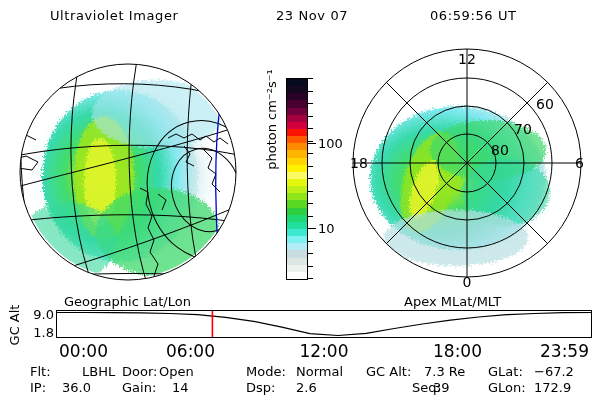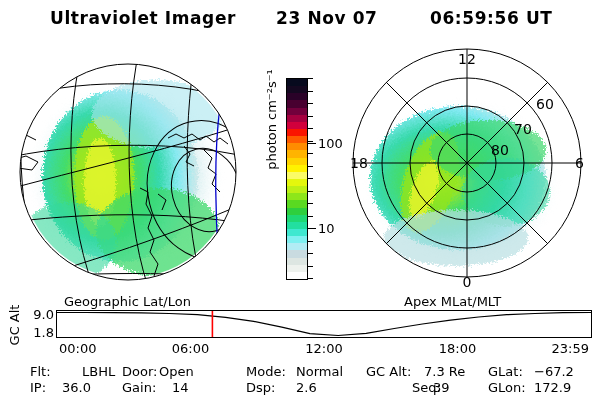--- a/index.html
+++ b/index.html
@@ -6,21 +6,21 @@
   body{
     width:600px;height:400px;overflow:hidden;position:relative;
     font-family:"DejaVu Sans", sans-serif;
     color:#000000;
     -webkit-font-smoothing:none;
   }
   .abs{position:absolute;}
 
   
   #header{top:8px;left:0;width:600px;height:22px;}
-  #header span{position:absolute;font-size:17px;letter-spacing:.6px;white-space:nowrap;font-weight:bold;}
+  #header span{position:absolute;font-size:13px;letter-spacing:.6px;white-space:nowrap;}
   #hdr-title{left:50px;top:0;}
   #hdr-date{left:276px;top:0;}
   #hdr-time{left:430px;top:0;}
 
   
   #geo-panel{left:8px;top:42px;width:260px;height:258px;}
   #polar-panel{left:338px;top:42px;width:258px;height:258px;}
 
   
   #cbar-wrap{left:258px;top:52px;width:80px;height:250px;}
@@ -42,21 +42,21 @@
   
   #tl-box{left:56px;top:310px;width:536px;height:28px;
           border:1px solid #000;box-sizing:border-box;background:#fff;}
   #tl-ylab{left:6px;top:305px;width:16px;height:40px;}
   #tl-ylab span{position:absolute;left:50%;top:50%;font-size:13px;white-space:nowrap;
                 transform:translate(-50%,-50%) rotate(-90deg);}
   .tl-ytick{position:absolute;font-size:13px;white-space:nowrap;right:0;
             transform:translateY(-50%);}
   #tl-yticks{left:20px;top:310px;width:34px;height:28px;}
   #tl-xticks{left:0;top:341px;width:600px;height:18px;}
-  .tl-xtick{position:absolute;font-size:13px;white-space:nowrap;
+  .tl-xtick{position:absolute;font-size:17px;white-space:nowrap;
             transform:translateX(-50%);}
 
   
   #footer{left:0;top:364px;width:600px;height:34px;}
   .ft{position:absolute;font-size:13px;white-space:nowrap;}
   .ft-r0{top:0;}
   .ft-r1{top:16px;}
 </style>
 </head>
 <body>

